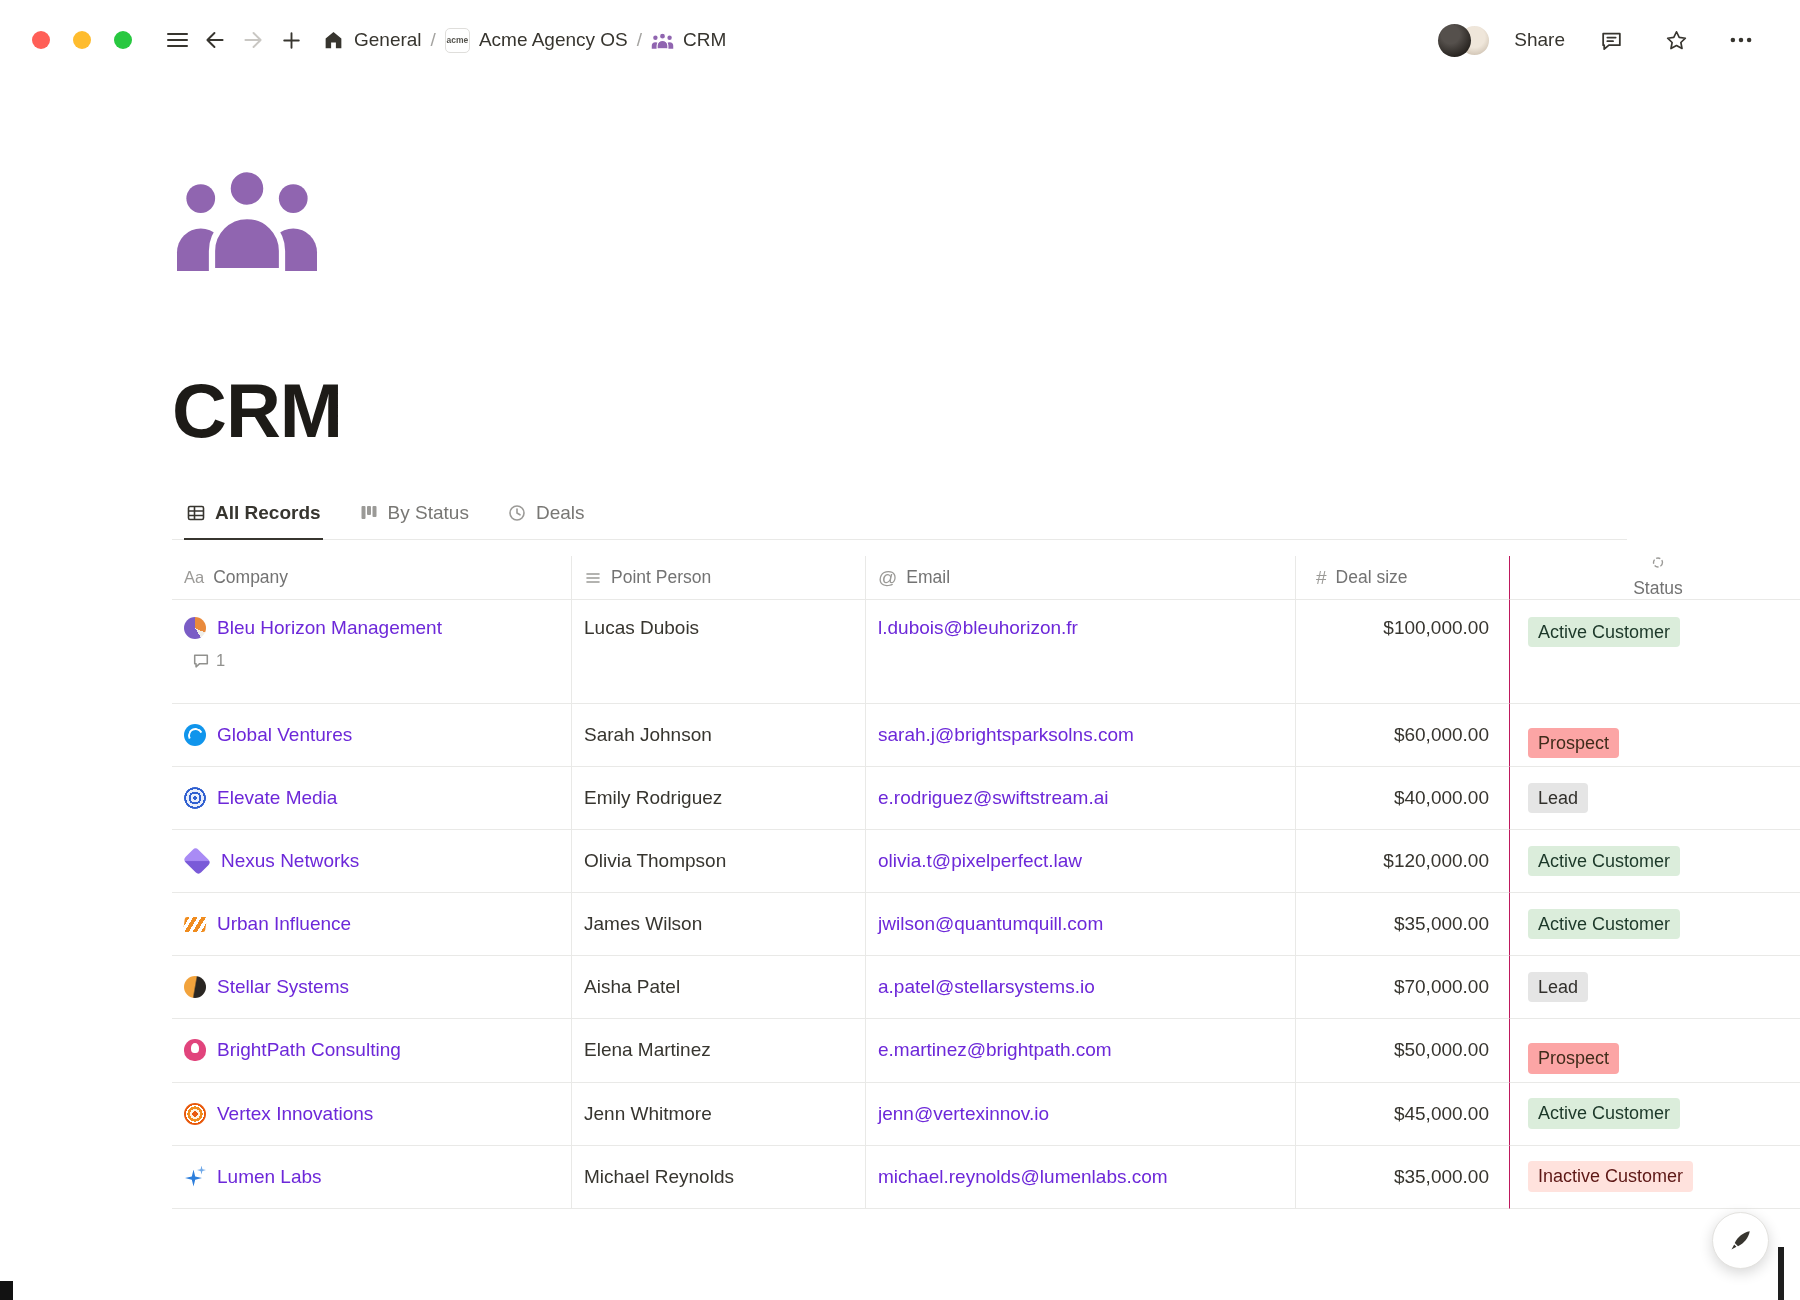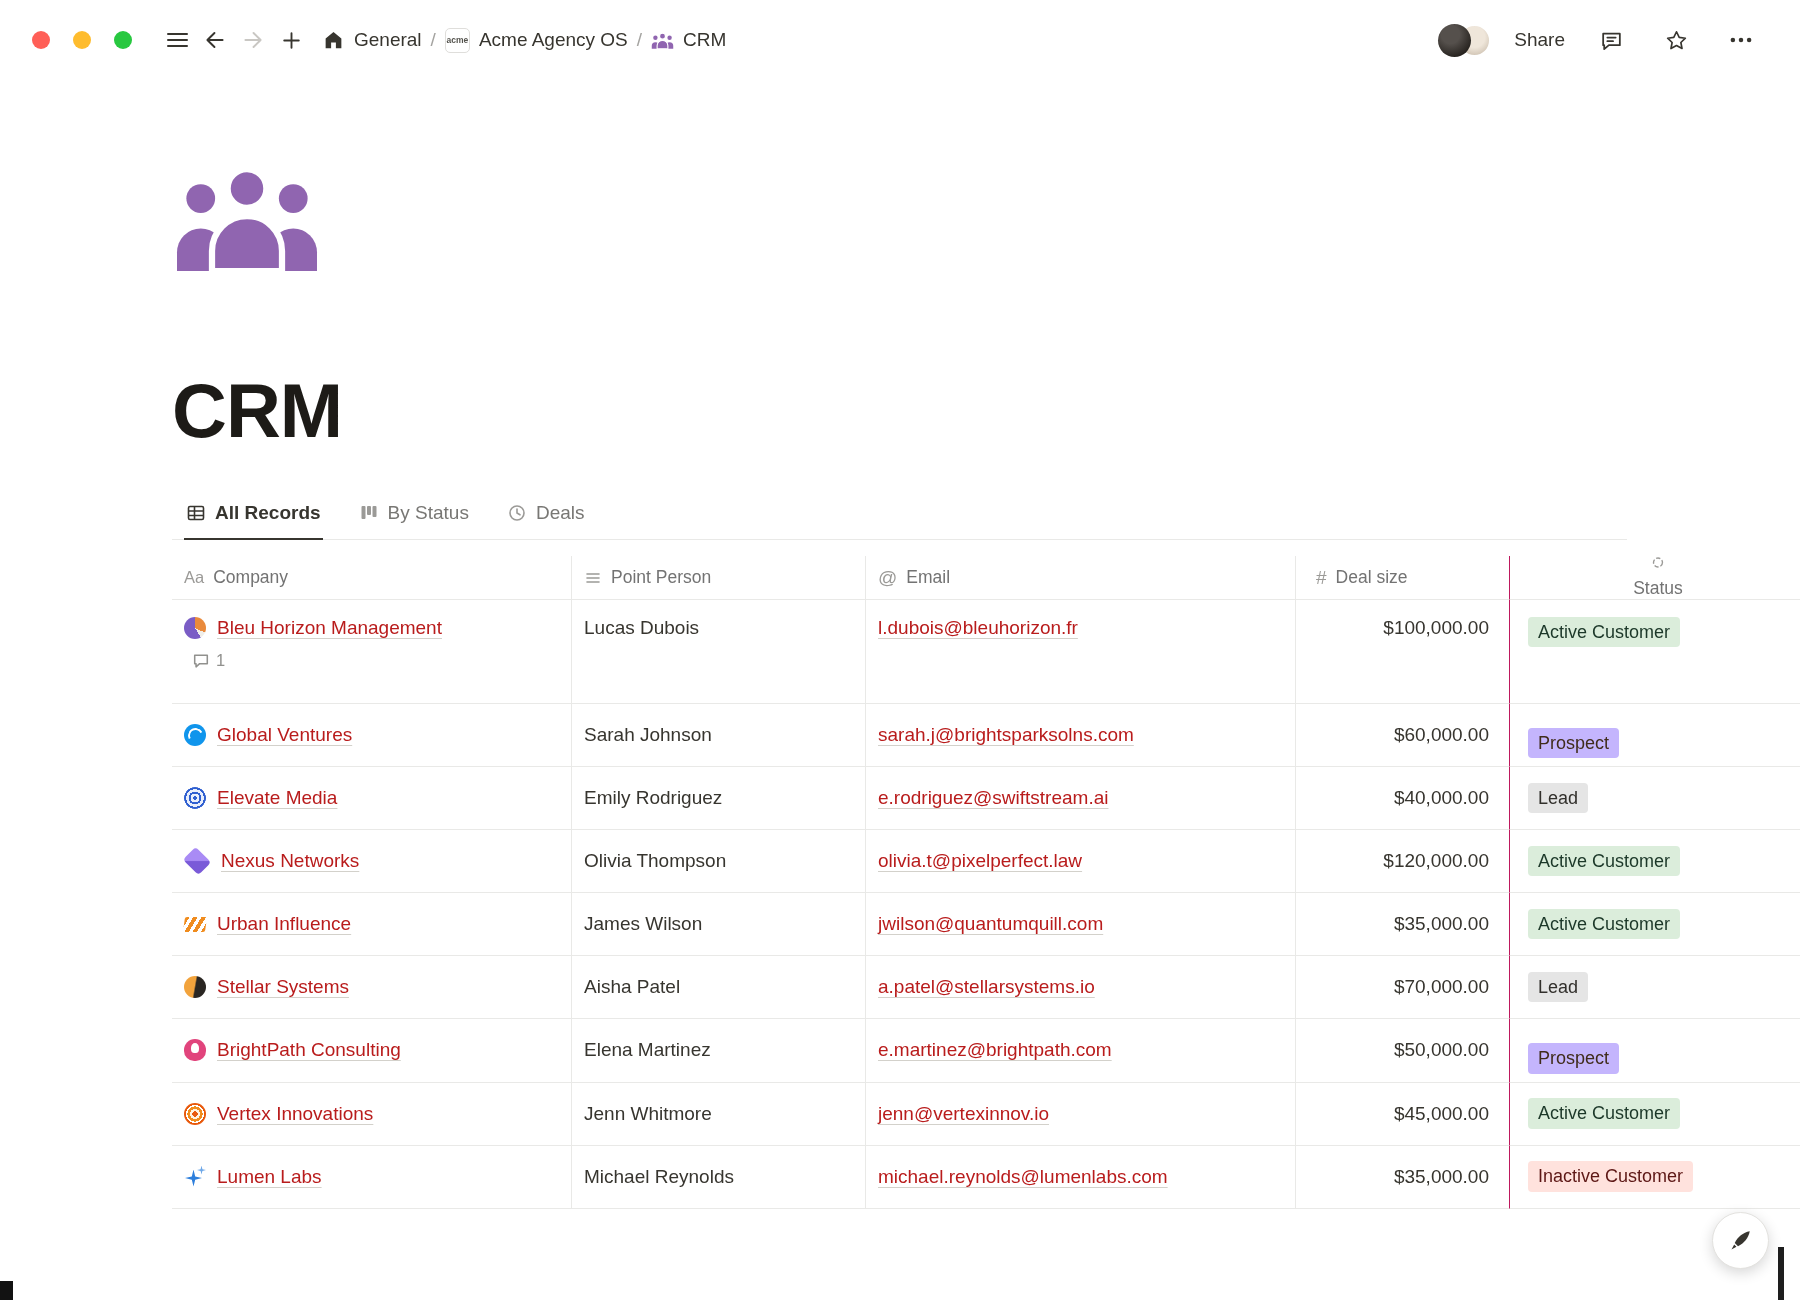--- a/index.html
+++ b/index.html
@@ -56,31 +56,31 @@
   .bdr-blue{border-right:1px solid #be185d;}
   .c-deal{justify-content:flex-end;padding-right:20px;text-align:right;}
   .hcell.c-deal{justify-content:flex-start;padding-left:20px;}
   .c-status{padding-left:18px;}
   .hcell.c-status{padding-left:18px;flex-direction:column;}
   .r0{min-height:104px;}
   .r0.cell{align-items:flex-start;padding-top:17px;}
   .c-company-tall{flex-direction:column;align-items:flex-start !important;justify-content:flex-start;gap:12px;}
   .company-line{display:flex;align-items:center;}
   .comment-line{display:flex;align-items:center;gap:6px;margin-left:8px;color:#91918E;font-size:16.5px;}
-  .link{color:#b91c1c;font-weight:500;text-decoration:underline;text-decoration-color:#D3D1CB;text-decoration-thickness:1px;text-underline-offset:4px;white-space:nowrap;}
+  .link{color:#6d28d9;font-weight:500;text-decoration-color:#D3D1CB;text-decoration-thickness:1px;text-underline-offset:4px;white-space:nowrap;}
   .email-link{font-weight:400;}
   .hicon{color:#9B9A97;display:inline-flex;align-items:center;font-size:17px;line-height:1;}
   .hicon.glyph-aa::before{content:"Aa";font-size:16.5px;}
   .hicon.glyph-at::before{content:"@";font-size:19px;}
   .hicon.glyph-hash::before{content:"#";font-size:19px;}
 
   
   .badge{display:inline-block;padding:3px 10px;border-radius:4px;font-size:18px;line-height:1.35;white-space:nowrap;}
   .badge[data-color="green"]{background:#DBEDDB;color:#1C3829;}
-  .badge[data-color="yellow"]{background:#c4b5fd;color:#402C1B;margin-top:16px;}
+  .badge[data-color="yellow"]{background:#fca5a5;color:#402C1B;margin-top:16px;}
   .badge[data-color="gray"]{background:#e5e5e5;color:#32302C;}
   .badge[data-color="red"]{background:#FFE2DD;color:#5D1715;}
 
   
   .logo{width:22px;height:22px;flex:0 0 22px;margin-right:11px;position:relative;display:inline-flex;align-items:center;justify-content:center;}
   .logo[data-logo="pie-chart-logo"]{border-radius:50%;background:conic-gradient(#E98A3C 0 115deg,#F0EEE9 115deg 148deg,#7A5CC5 148deg 360deg);}
   .logo[data-logo="globe-logo"]{border-radius:50%;background:#1095EC;}
   .logo[data-logo="globe-logo"]::after{content:"";position:absolute;width:11px;height:11px;border-radius:50%;border:2.5px solid transparent;border-top-color:#fff;border-left-color:#fff;transform:rotate(18deg);}
   .logo[data-logo="spiral-logo"]{border-radius:50%;background:repeating-radial-gradient(circle at 50% 50%,#2F5FD0 0 2px,#E9EEFB 2px 4.4px);}
   .logo[data-logo="layers-logo"]{width:18px;height:18px;margin:2px 13px 2px 2px;border-radius:4px;background:linear-gradient(135deg,#A98BF5 48%,#7A5AD8 52%);transform:rotate(45deg);}

